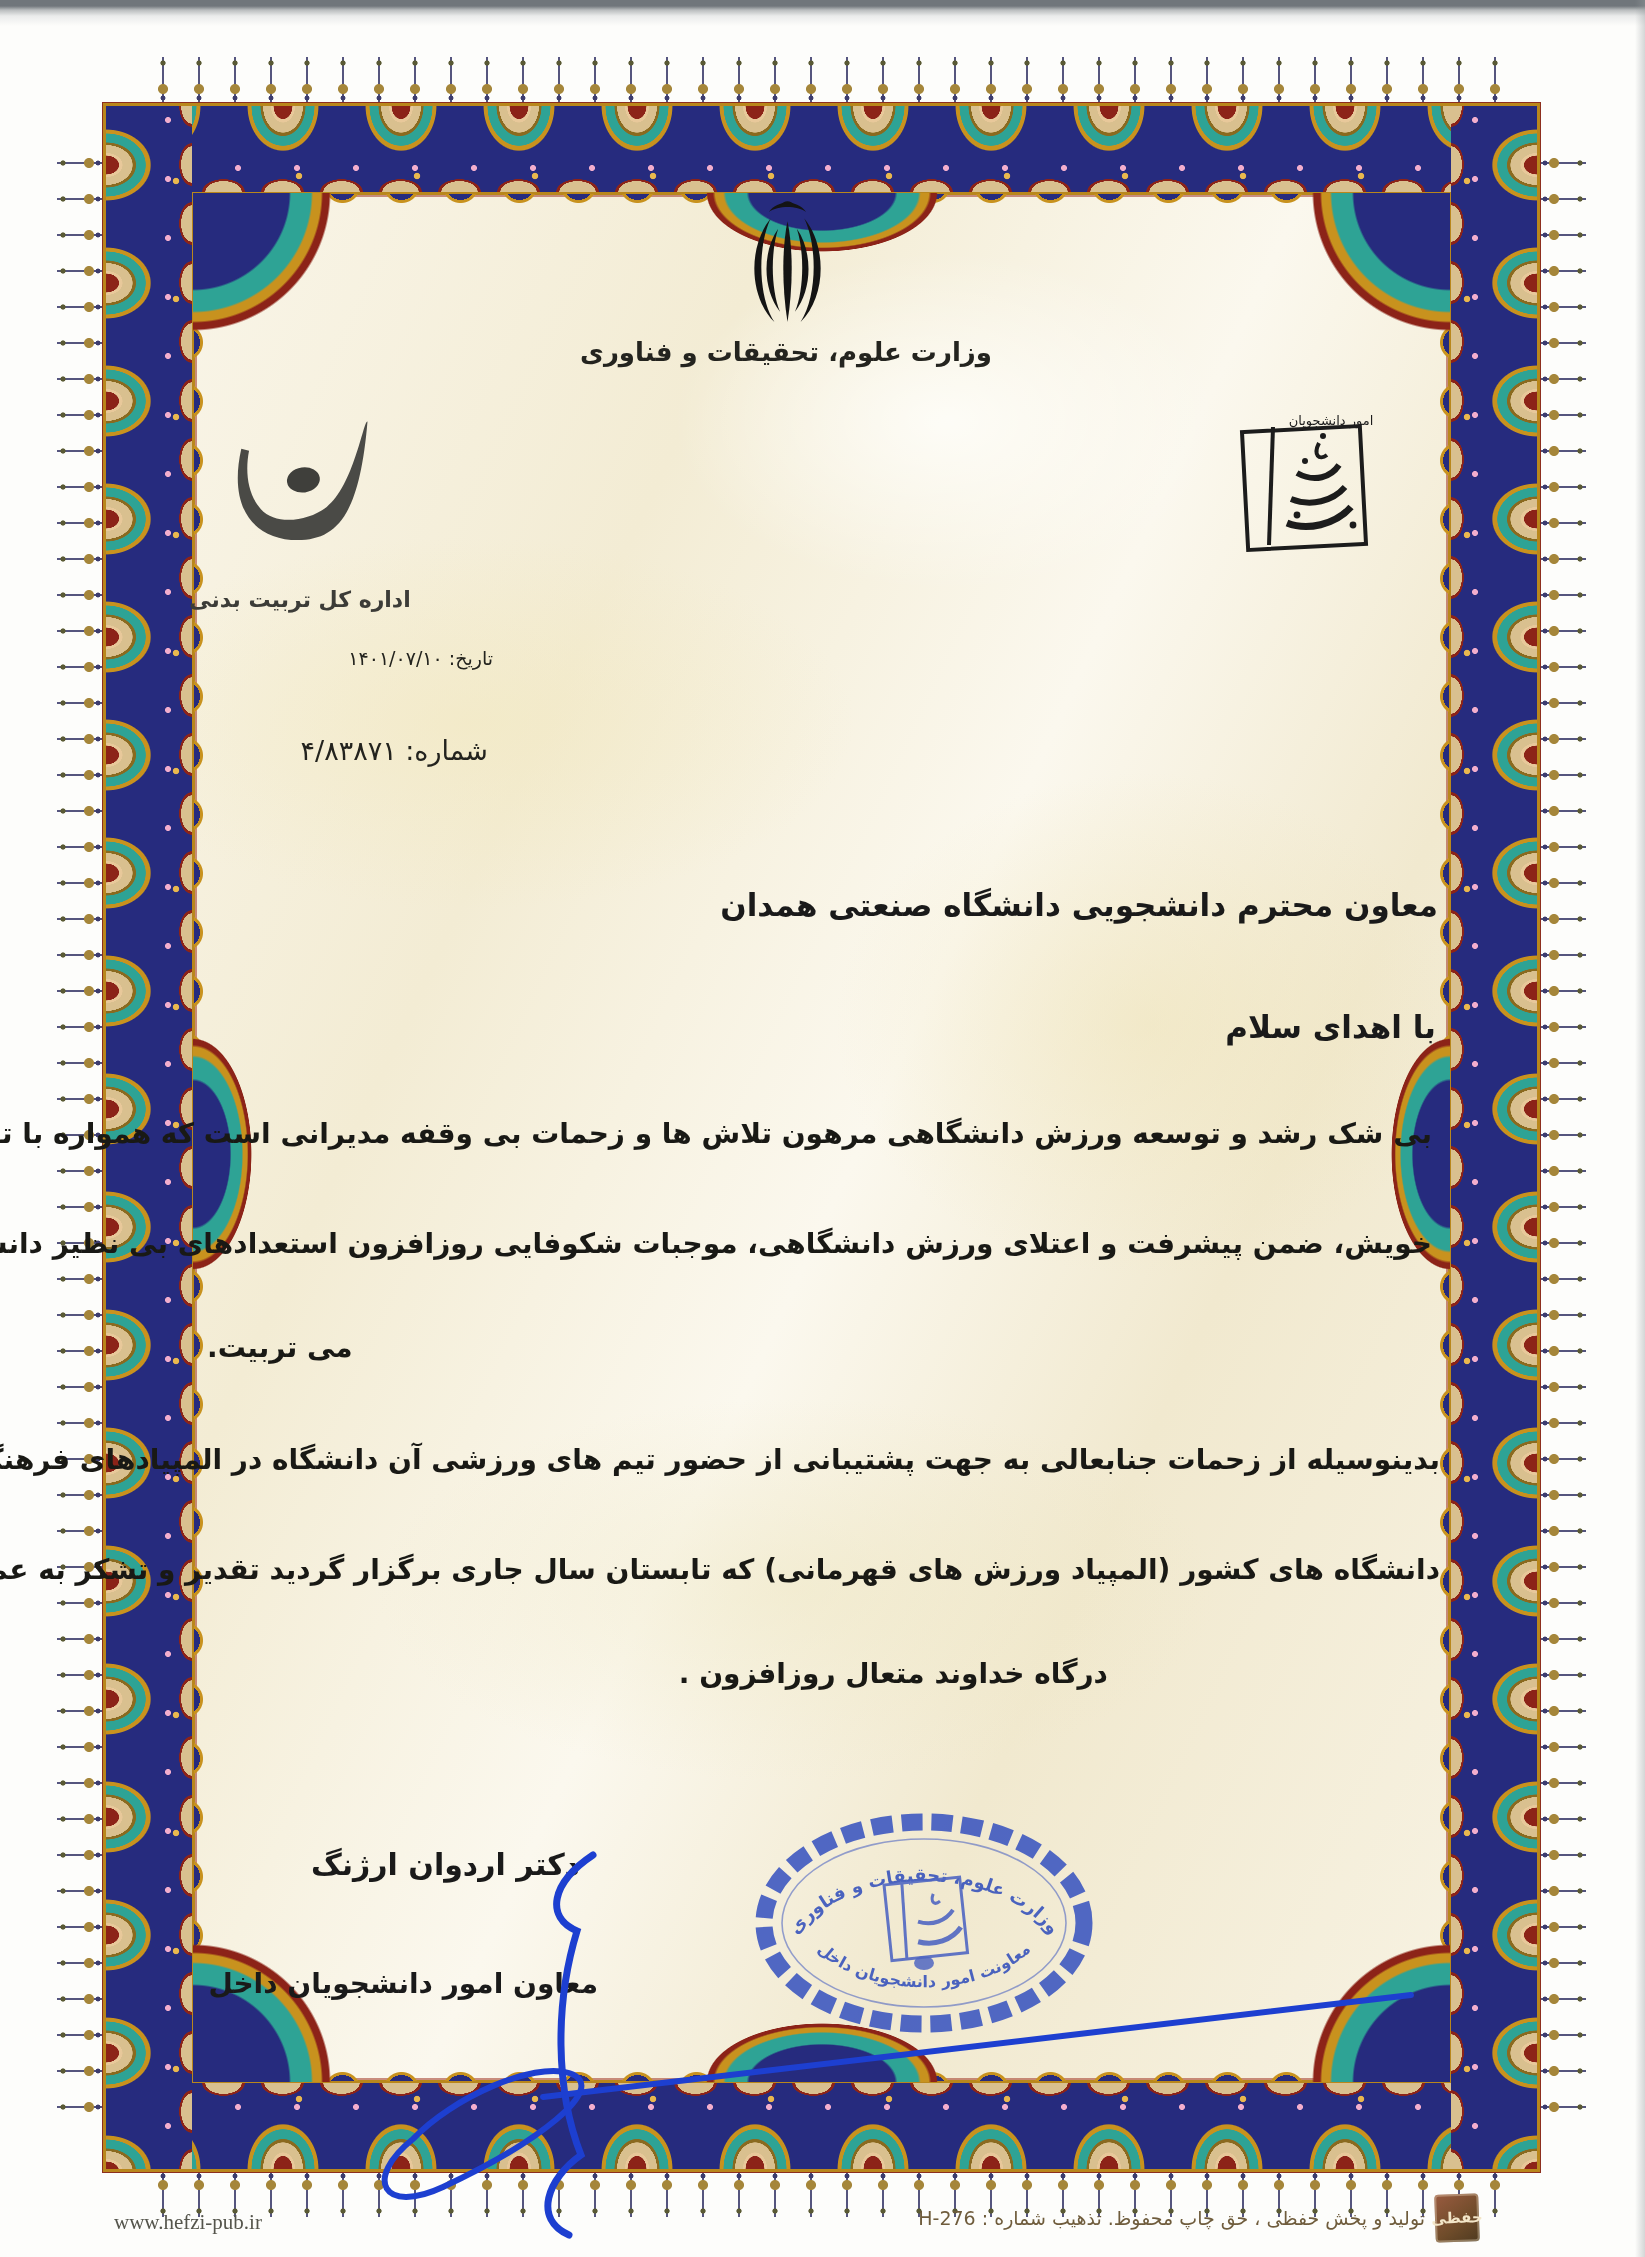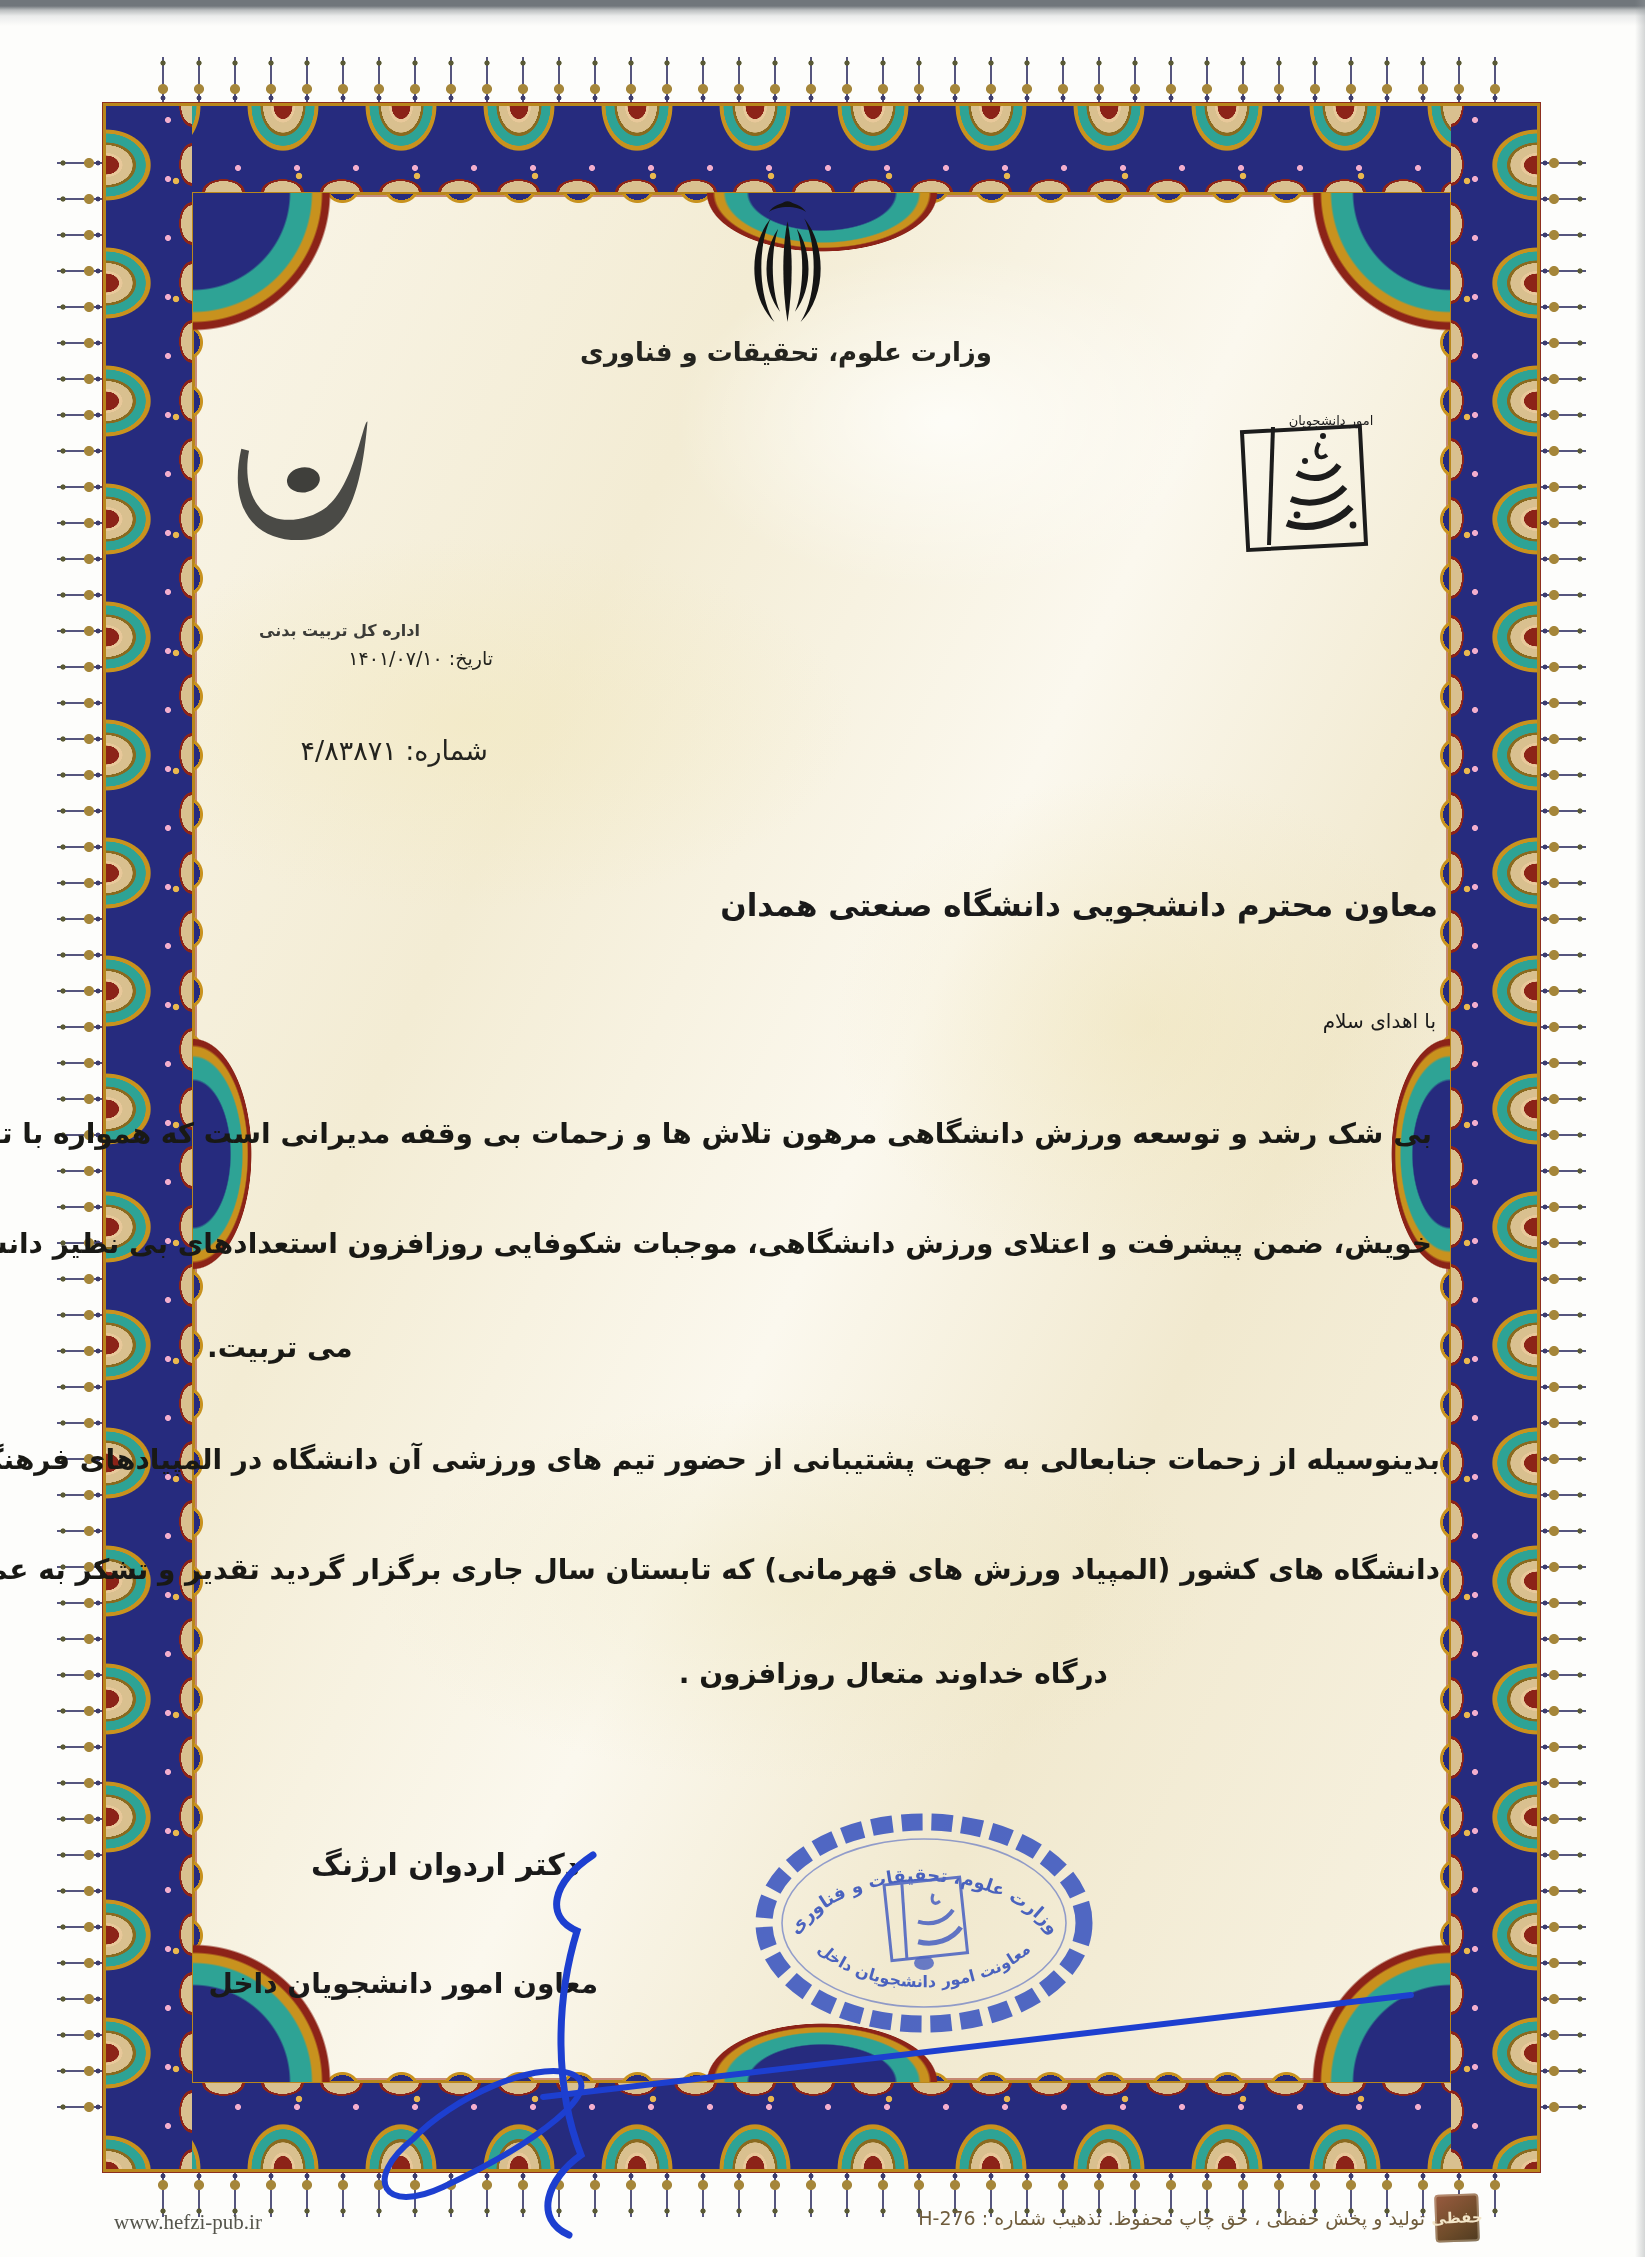--- a/index.html
+++ b/index.html
@@ -111,26 +111,26 @@
   .corner-tl{left:-2px;top:-2px;background:radial-gradient(circle 150px at 0 0,#262b7e 0 96px,#2ea395 98px 118px,#c8921e 120px 128px,#8c2318 130px 136px,transparent 138px);}
   .corner-tr{right:-2px;top:-2px;background:radial-gradient(circle 150px at 100% 0,#262b7e 0 96px,#2ea395 98px 118px,#c8921e 120px 128px,#8c2318 130px 136px,transparent 138px);}
   .corner-bl{left:-2px;bottom:-2px;background:radial-gradient(circle 150px at 0 100%,#262b7e 0 96px,#2ea395 98px 118px,#c8921e 120px 128px,#8c2318 130px 136px,transparent 138px);}
   .corner-br{right:-2px;bottom:-2px;background:radial-gradient(circle 150px at 100% 100%,#262b7e 0 96px,#2ea395 98px 118px,#c8921e 120px 128px,#8c2318 130px 136px,transparent 138px);}
   
   .abs{position:absolute;white-space:nowrap;}
   .emblem{left:535px;top:2px;width:115px;height:140px;}
   .ministry{left:341px;top:142px;width:500px;text-align:center;font-size:26px;font-weight:600;color:#24241f;}
   .sa-logo{left:1032px;top:208px;width:152px;height:170px;}
   .pe-logo{right:1065px;top:212px;width:165px;height:172px;}
-  .pe-label{right:1028px;top:392px;width:240px;text-align:right;font-size:16px;font-weight:700;color:#3c3c38;margin-top:34px;}
+  .pe-label{right:1028px;top:392px;width:240px;text-align:center;font-size:22px;font-weight:700;color:#3c3c38;}
   .date-line{right:955px;top:452px;font-size:19px;font-weight:500;color:#23231e;}
   .num-line{right:960px;top:540px;font-size:27px;font-weight:500;color:#23231e;}
   .addr1{right:6px;top:598px;font-size:31px;font-weight:700;}
   .addr2{right:10px;top:692px;font-size:31px;font-weight:700;}
-  .salam{right:12px;top:814px;font-size:20px;font-weight:400;}
+  .salam{right:12px;top:814px;font-size:31px;font-weight:700;}
   .bodyline{font-size:28px;font-weight:600;color:#191915;}
   .p1l1{right:16px;top:922px;}
   .p1l2{right:16px;top:1032px;}
   .p1l3{left:12px;top:1136px;}
   .p2l1{right:8px;top:1248px;}
   .p2l2{right:8px;top:1358px;}
   .p2l3{right:340px;top:1462px;}
   .sig-name{right:868px;top:1652px;width:260px;text-align:center;font-size:30px;font-weight:700;}
   .sig-title{right:850px;top:1772px;width:310px;text-align:right;font-size:28px;font-weight:700;}
   .stamp-svg{left:545px;top:1598px;width:368px;height:262px;}

